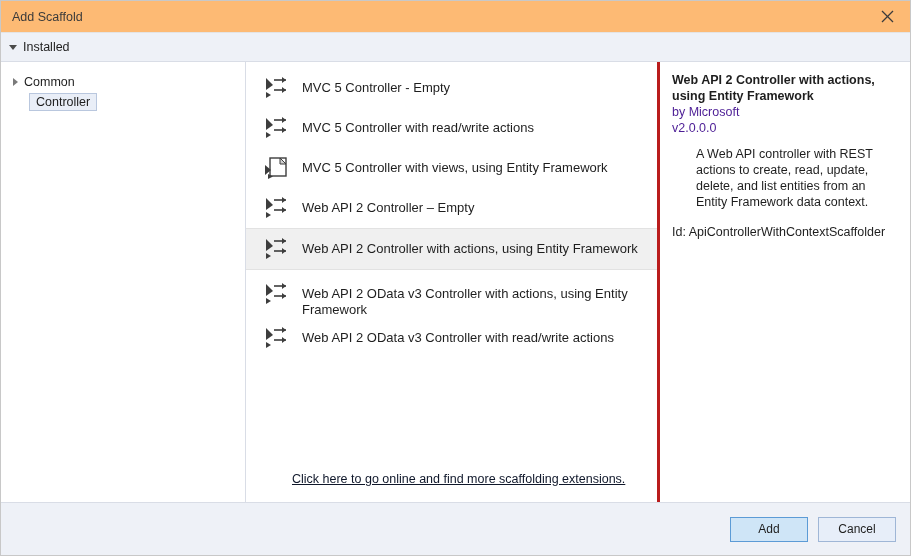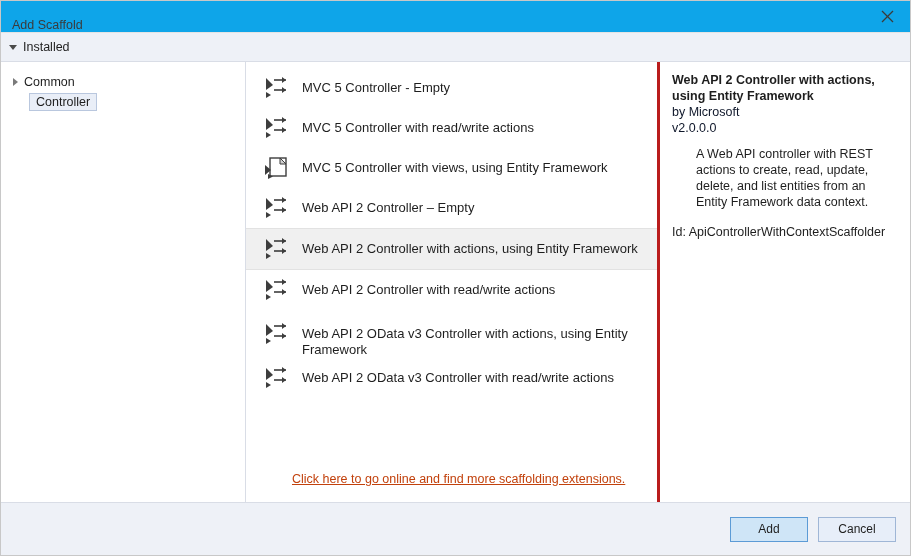--- a/index.html
+++ b/index.html
@@ -22,23 +22,23 @@
     box-sizing: border-box;
     border: 1px solid #c8c8c8;
     background: #ffffff;
     display: flex;
     flex-direction: column;
   }
   
   .titlebar {
     height: 31px;
     min-height: 31px;
-    background: #0ea5e9;
-    display: flex;
-    align-items: flex-end;
+    background: #fdba74;
+    display: flex;
+    align-items: center;
     border-bottom: 1px solid #e4e4e4;
     position: relative;
   }
   .titlebar .title {
     padding-left: 11px;
     font-size: 12.5px;
     color: #3b3b3b;
   }
   .close-btn {
     position: absolute;
@@ -149,41 +149,41 @@
   .scaffold-item .label {
     font-size: 13px;
     color: #1e1e1e;
     line-height: 16px;
   }
   .more-link {
     position: absolute;
     left: 46px;
     bottom: 16px;
     font-size: 12.5px;
-    color: #c2410c;
+    color: #0f172a;
     text-decoration: underline;
     cursor: pointer;
   }
 
   .right-pane {
     width: 250px;
     min-width: 250px;
     background: #ffffff;
     padding: 10px 12px 0 12px;
     box-sizing: border-box;
   }
   .rp-title {
     font-size: 12.5px;
     font-weight: bold;
     color: #1e1e1e;
     line-height: 16px;
   }
   .rp-line {
     font-size: 12.5px;
-    color: #0f172a;
+    color: #4c1d95;
     line-height: 16px;
   }
   .rp-desc {
     font-size: 12.5px;
     color: #1e1e1e;
     line-height: 16px;
     margin-top: 10px;
     margin-left: 24px;
   }
   .rp-id {
@@ -315,33 +315,20 @@
             <path d="M2 16 L2 22 L7 19 Z" fill="#3d3d3d"></path>
             <path d="M10 4 L22 4" stroke="#3d3d3d" stroke-width="1.6"></path>
             <path d="M18 1 L22 4 L18 7 Z" fill="#3d3d3d"></path>
             <path d="M10 14 L22 14" stroke="#3d3d3d" stroke-width="1.6"></path>
             <path d="M18 11 L22 14 L18 17 Z" fill="#3d3d3d"></path>
           </svg>
         </span>
         <span class="label">Web API 2 Controller with actions, using Entity Framework</span>
       </div>
 
-      <div class="scaffold-item">
-        <span class="icon">
-          <svg width="26" height="24" viewBox="0 0 26 24" aria-hidden="true">
-            <path d="M2 2 L2 14 L9 9 Z" fill="#3d3d3d"></path>
-            <path d="M2 16 L2 22 L7 19 Z" fill="#3d3d3d"></path>
-            <path d="M10 4 L22 4" stroke="#3d3d3d" stroke-width="1.6"></path>
-            <path d="M18 1 L22 4 L18 7 Z" fill="#3d3d3d"></path>
-            <path d="M10 14 L22 14" stroke="#3d3d3d" stroke-width="1.6"></path>
-            <path d="M18 11 L22 14 L18 17 Z" fill="#3d3d3d"></path>
-          </svg>
-        </span>
-        <span class="label">Web API 2 Controller with read/write actions</span>
-      </div>
 
       <div class="scaffold-item">
         <span class="icon">
           <svg width="26" height="24" viewBox="0 0 26 24" aria-hidden="true">
             <path d="M2 2 L2 14 L9 9 Z" fill="#3d3d3d"></path>
             <path d="M2 16 L2 22 L7 19 Z" fill="#3d3d3d"></path>
             <path d="M10 4 L22 4" stroke="#3d3d3d" stroke-width="1.6"></path>
             <path d="M18 1 L22 4 L18 7 Z" fill="#3d3d3d"></path>
             <path d="M10 14 L22 14" stroke="#3d3d3d" stroke-width="1.6"></path>
             <path d="M18 11 L22 14 L18 17 Z" fill="#3d3d3d"></path>

